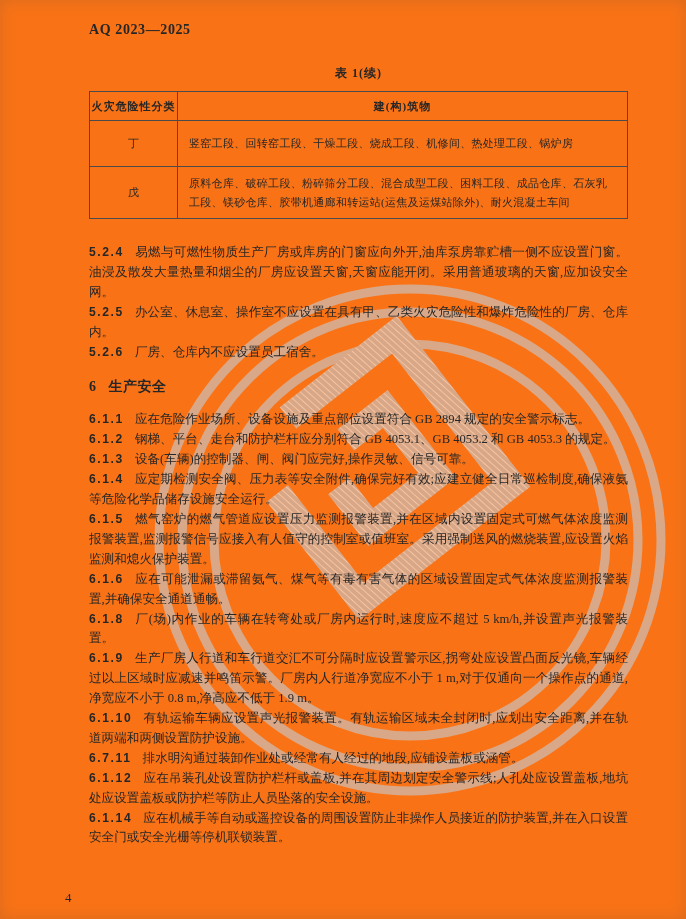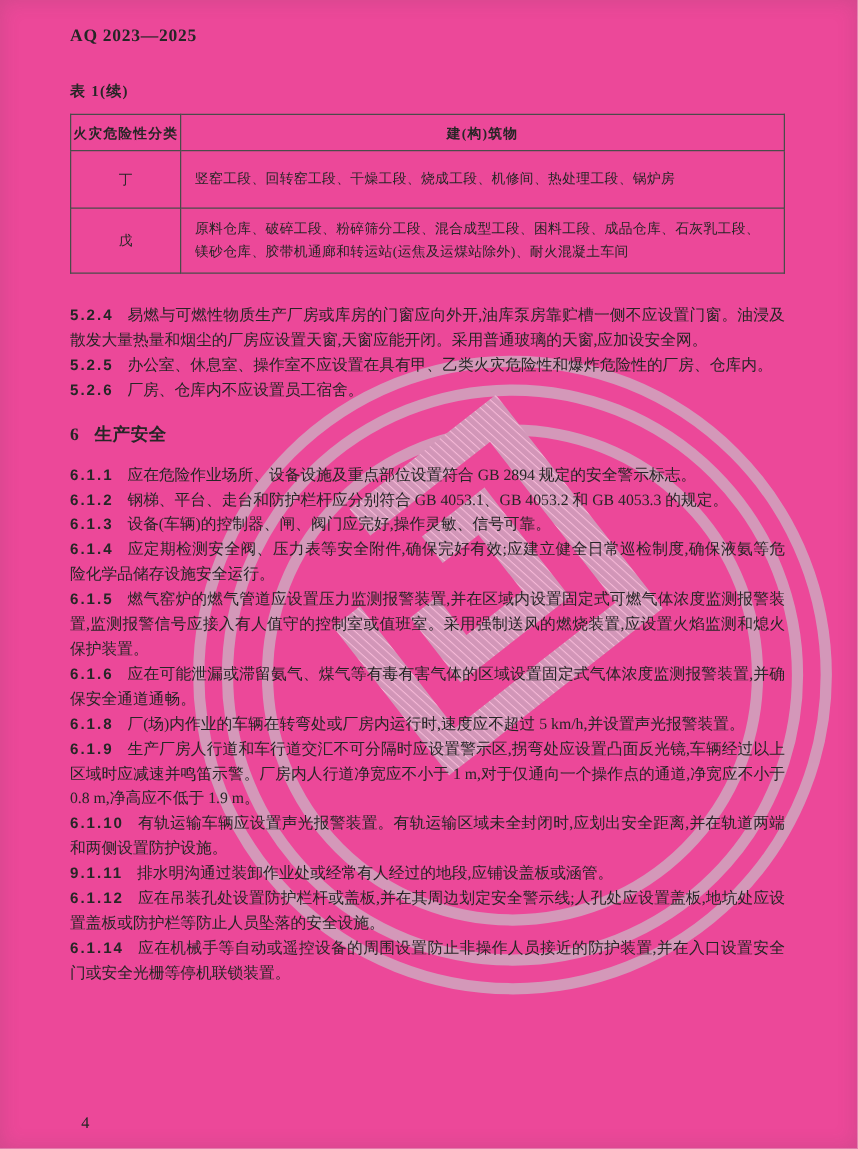--- a/index.html
+++ b/index.html
@@ -2,28 +2,28 @@
 <html><head>
 <meta charset="utf-8">
 <style>
   html,body{margin:0;padding:0;}
   body{
     width:686px;height:919px;position:relative;overflow:hidden;
     background:#f2f2f0;
     font-family:"Liberation Serif",serif;color:#262626;
   }
   .page{
-    position:absolute;inset:0;background:#ec4899;
+    position:absolute;inset:0;background:#f97316;
     box-shadow:inset 0 0 16px rgba(70,70,70,.18);
-    padding:22px 58px 0 56px;box-sizing:border-box;
+    padding:22px 58px 0 89px;box-sizing:border-box;
   }
   .watermark{position:absolute;left:0;top:0;pointer-events:none;}
   .content{position:relative;z-index:1;}
   .doc-code{font-size:14px;font-weight:bold;letter-spacing:.6px;}
-  .caption{text-align:left;margin-top:27px;font-size:12px;font-weight:bold;letter-spacing:1px;}
+  .caption{text-align:center;margin-top:27px;font-size:12px;font-weight:bold;letter-spacing:1px;}
   table.hazard{
     width:100%;border-collapse:collapse;margin-top:9px;
     font-size:11px;border:1.6px solid #3c3c3c;table-layout:fixed;
   }
   table.hazard th,table.hazard td{border:1px solid #4b4b4b;}
   table.hazard th{font-weight:bold;height:26px;letter-spacing:1px;}
   col.c1{width:88px;}
   td.cat{text-align:center;}
   tr.row-ding td{height:31px;}
   td.bld{padding:7px 11px;line-height:18.5px;text-align:left;letter-spacing:.3px;}
@@ -103,21 +103,21 @@
     <div>
       <p class="clause"><span class="num">6.1.1</span><span>应在危险作业场所、设备设施及重点部位设置符合 GB 2894 规定的安全警示标志。</span></p>
       <p class="clause"><span class="num">6.1.2</span><span>钢梯、平台、走台和防护栏杆应分别符合 GB 4053.1、GB 4053.2 和 GB 4053.3 的规定。</span></p>
       <p class="clause"><span class="num">6.1.3</span><span>设备(车辆)的控制器、闸、阀门应完好,操作灵敏、信号可靠。</span></p>
       <p class="clause"><span class="num">6.1.4</span><span>应定期检测安全阀、压力表等安全附件,确保完好有效;应建立健全日常巡检制度,确保液氨等危险化学品储存设施安全运行。</span></p>
       <p class="clause"><span class="num">6.1.5</span><span>燃气窑炉的燃气管道应设置压力监测报警装置,并在区域内设置固定式可燃气体浓度监测报警装置,监测报警信号应接入有人值守的控制室或值班室。采用强制送风的燃烧装置,应设置火焰监测和熄火保护装置。</span></p>
       <p class="clause"><span class="num">6.1.6</span><span>应在可能泄漏或滞留氨气、煤气等有毒有害气体的区域设置固定式气体浓度监测报警装置,并确保安全通道通畅。</span></p>
       <p class="clause"><span class="num">6.1.8</span><span>厂(场)内作业的车辆在转弯处或厂房内运行时,速度应不超过 5 km/h,并设置声光报警装置。</span></p>
       <p class="clause"><span class="num">6.1.9</span><span>生产厂房人行道和车行道交汇不可分隔时应设置警示区,拐弯处应设置凸面反光镜,车辆经过以上区域时应减速并鸣笛示警。厂房内人行道净宽应不小于 1 m,对于仅通向一个操作点的通道,净宽应不小于 0.8 m,净高应不低于 1.9 m。</span></p>
       <p class="clause"><span class="num">6.1.10</span><span>有轨运输车辆应设置声光报警装置。有轨运输区域未全封闭时,应划出安全距离,并在轨道两端和两侧设置防护设施。</span></p>
-      <p class="clause"><span class="num">9.1.11</span><span>排水明沟通过装卸作业处或经常有人经过的地段,应铺设盖板或涵管。</span></p>
+      <p class="clause"><span class="num">6.7.11</span><span>排水明沟通过装卸作业处或经常有人经过的地段,应铺设盖板或涵管。</span></p>
       <p class="clause"><span class="num">6.1.12</span><span>应在吊装孔处设置防护栏杆或盖板,并在其周边划定安全警示线;人孔处应设置盖板,地坑处应设置盖板或防护栏等防止人员坠落的安全设施。</span></p>
       <p class="clause"><span class="num">6.1.14</span><span>应在机械手等自动或遥控设备的周围设置防止非操作人员接近的防护装置,并在入口设置安全门或安全光栅等停机联锁装置。</span></p>
     </div>
 
   </div>
 
   <div class="pageno">4</div>
 </div>
 
 </body></html>

